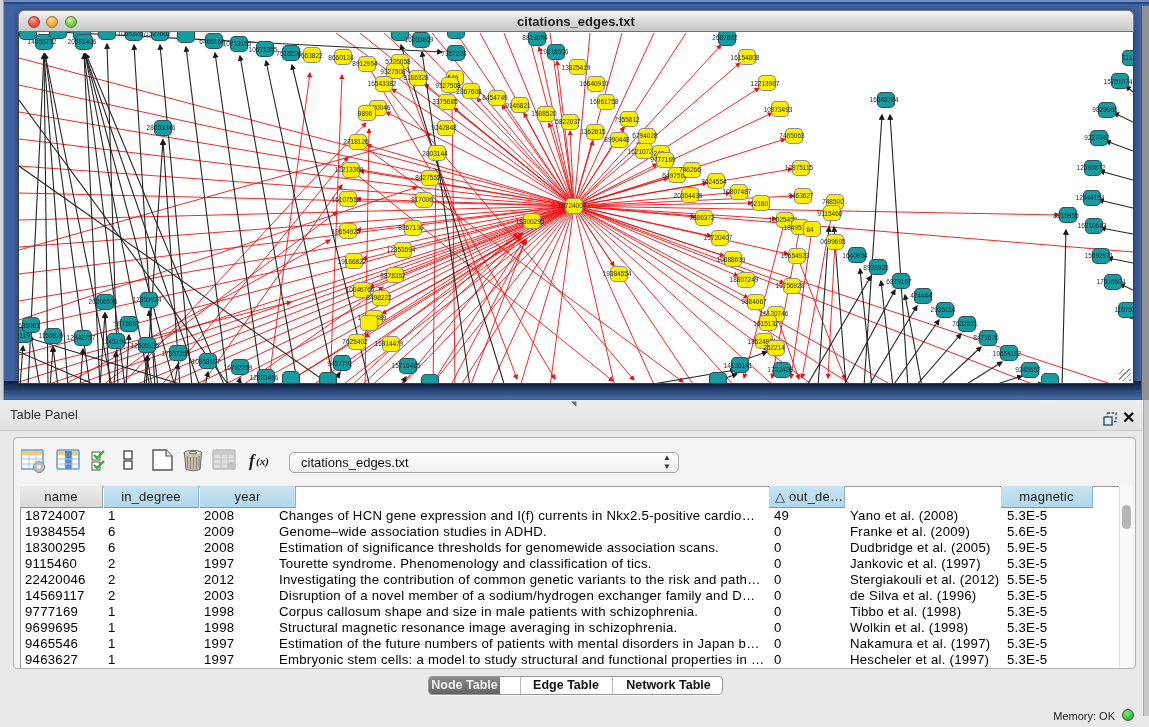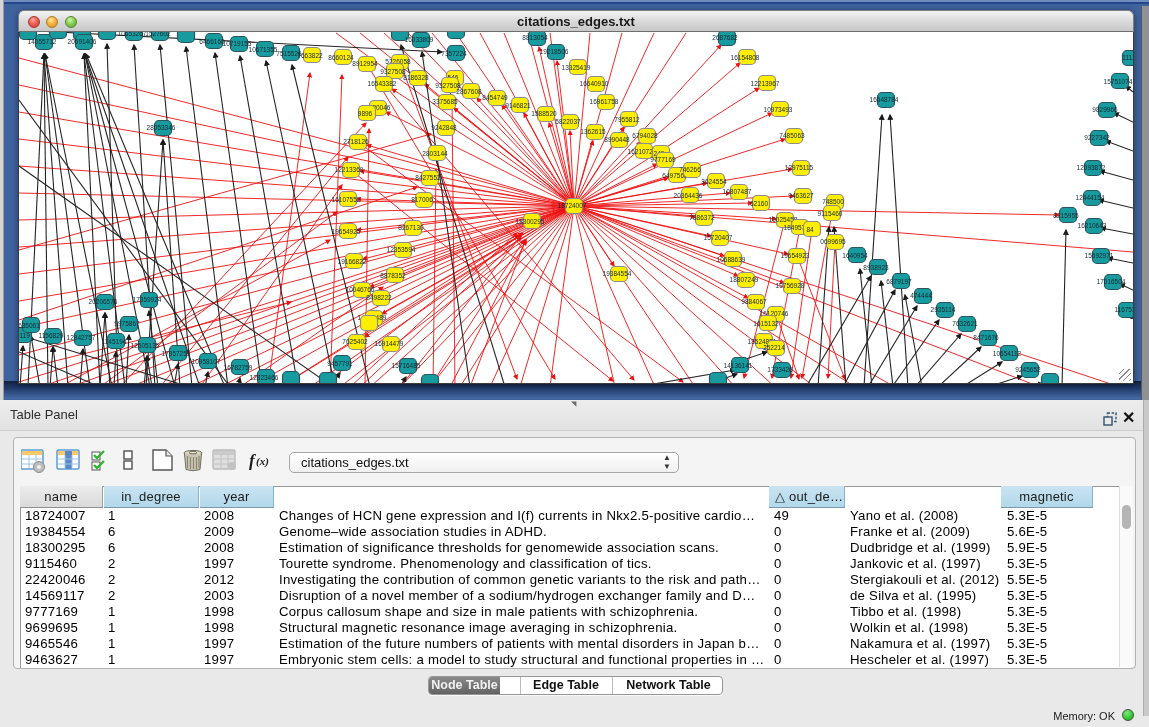--- a/index.html
+++ b/index.html
@@ -633,21 +633,21 @@
               <text x="0" y="17" font-family="Liberation Serif,serif" font-style="italic" font-weight="bold" font-size="17" fill="#1a1a1a">f</text>
         <text x="7" y="16" font-family="Liberation Serif,serif" font-style="italic" font-weight="bold" font-size="11" fill="#1a1a1a">(x)</text>
             </g>
       </svg>
       <div class="abs" id="combo">citations_edges.txt<span class="ud">▲<br>▼</span></div>
     </div>
     <div class="abs" id="tblwrap"></div>
   </div>
   <div class="abs hd hdg" style="left:20px;width:83px;top:86px">name</div>
   <div class="abs hd" style="left:104px;width:95px;top:86px">in_degree</div>
-  <div class="abs hd" style="left:200px;width:74px;top:86px">year</div>
+  <div class="abs hd" style="left:200px;width:96px;top:86px">year</div>
   <div class="abs hd" style="left:769px;width:76px;top:86px;text-align:left;padding-left:6px">△ out_de…</div>
   <div class="abs hd" style="left:1001px;width:92px;top:86px">magnetic</div>
   <div class="abs" id="vsb" style="left:1119px;top:86px;width:14px;height:181px;background:#fafafa;border-left:1px solid #ddd">
         <div class="th"></div>
       </div>
   <div class="row" style="top:108px">
 <span style="left:5px">18724007</span>
         <span style="left:88px">1</span>
         <span style="left:184px">2008</span>
         <span style="left:259px;width:486px;overflow:hidden;text-overflow:ellipsis" class="tt">Changes of HCN gene expression and I(f) currents in Nkx2.5-positive cardiomyocytes</span>
@@ -663,21 +663,21 @@
         <span style="left:754px">0</span>
         <span style="left:830px">Franke et al. (2009)</span>
         <span style="left:987px">5.6E-5</span>
       </div>
 <div class="row" style="top:140px">
 <span style="left:5px">18300295</span>
         <span style="left:88px">6</span>
         <span style="left:184px">2008</span>
         <span style="left:259px;width:486px;overflow:hidden;text-overflow:ellipsis" class="tt">Estimation of significance thresholds for genomewide association scans.</span>
         <span style="left:754px">0</span>
-        <span style="left:830px">Dudbridge et al. (1999)</span>
+        <span style="left:830px">Dudbridge et al. (2005)</span>
         <span style="left:987px">5.9E-5</span>
       </div>
 <div class="row" style="top:156px">
 <span style="left:5px">9115460</span>
         <span style="left:88px">2</span>
         <span style="left:184px">1997</span>
         <span style="left:259px;width:486px;overflow:hidden;text-overflow:ellipsis" class="tt">Tourette syndrome. Phenomenology and classification of tics.</span>
         <span style="left:754px">0</span>
         <span style="left:830px">Jankovic et al. (1997)</span>
         <span style="left:987px">5.3E-5</span>
@@ -690,21 +690,21 @@
         <span style="left:754px">0</span>
         <span style="left:830px">Stergiakouli et al. (2012)</span>
         <span style="left:987px">5.5E-5</span>
       </div>
 <div class="row" style="top:188px">
 <span style="left:5px">14569117</span>
         <span style="left:88px">2</span>
         <span style="left:184px">2003</span>
         <span style="left:259px;width:486px;overflow:hidden;text-overflow:ellipsis" class="tt">Disruption of a novel member of a sodium/hydrogen exchanger family and DOCK3 gene</span>
         <span style="left:754px">0</span>
-        <span style="left:830px">de Silva et al. (1995)</span>
+        <span style="left:830px">de Silva et al. (1996)</span>
         <span style="left:987px">5.3E-5</span>
       </div>
 <div class="row" style="top:204px">
 <span style="left:5px">9777169</span>
         <span style="left:88px">1</span>
         <span style="left:184px">1998</span>
         <span style="left:259px;width:486px;overflow:hidden;text-overflow:ellipsis" class="tt">Corpus callosum shape and size in male patients with schizophrenia.</span>
         <span style="left:754px">0</span>
         <span style="left:830px">Tibbo et al. (1998)</span>
         <span style="left:987px">5.3E-5</span>

